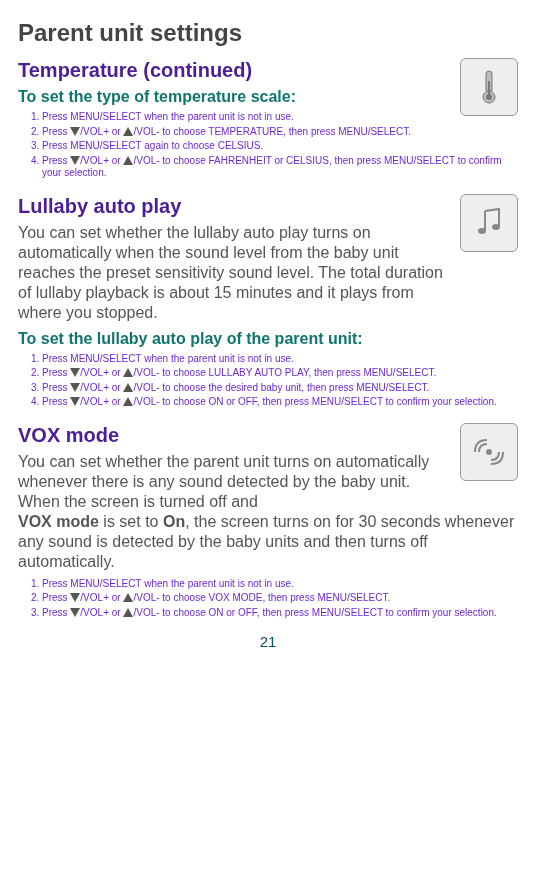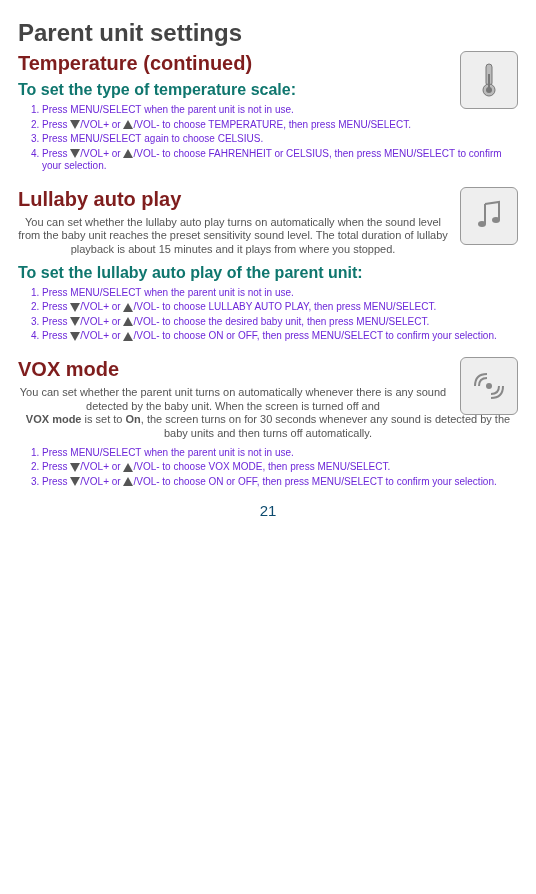--- a/index.html
+++ b/index.html
@@ -7,44 +7,43 @@
     padding: 18px 18px 10px 18px;
     width: 536px;
     box-sizing: border-box;
     font-family: Arial, Helvetica, sans-serif;
     color: #444;
     line-height: 1.25;
   }
   .page-title {
     font-size: 24px;
     font-weight: bold;
-    margin: 0 0 3px 0;
+    margin: 0 0 10px 0;
     color: #444;
   }
   .section {
     position: relative;
     margin-bottom: 14px;
   }
   .section-heading {
     font-size: 20px;
     font-weight: bold;
     margin: 0 0 4px 0;
-    color: #7f1d1d;
+    color: #4c1d95;
   }
   .sub-heading {
     font-size: 16px;
     font-weight: bold;
     margin: 4px 0 4px 0;
     color: #0f766e;
   }
   .body-text {
-    font-size: 11px;
+    font-size: 16px;
     margin: 0 0 6px 0;
     color: #555;
-    text-align: center;
   }
   .body-text .bold { font-weight: bold; }
   ol {
     margin: 0 0 6px 0;
     padding-left: 24px;
     font-size: 10px;
     color: #6d28d9;
   }
   ol li {
     margin-bottom: 2px;

